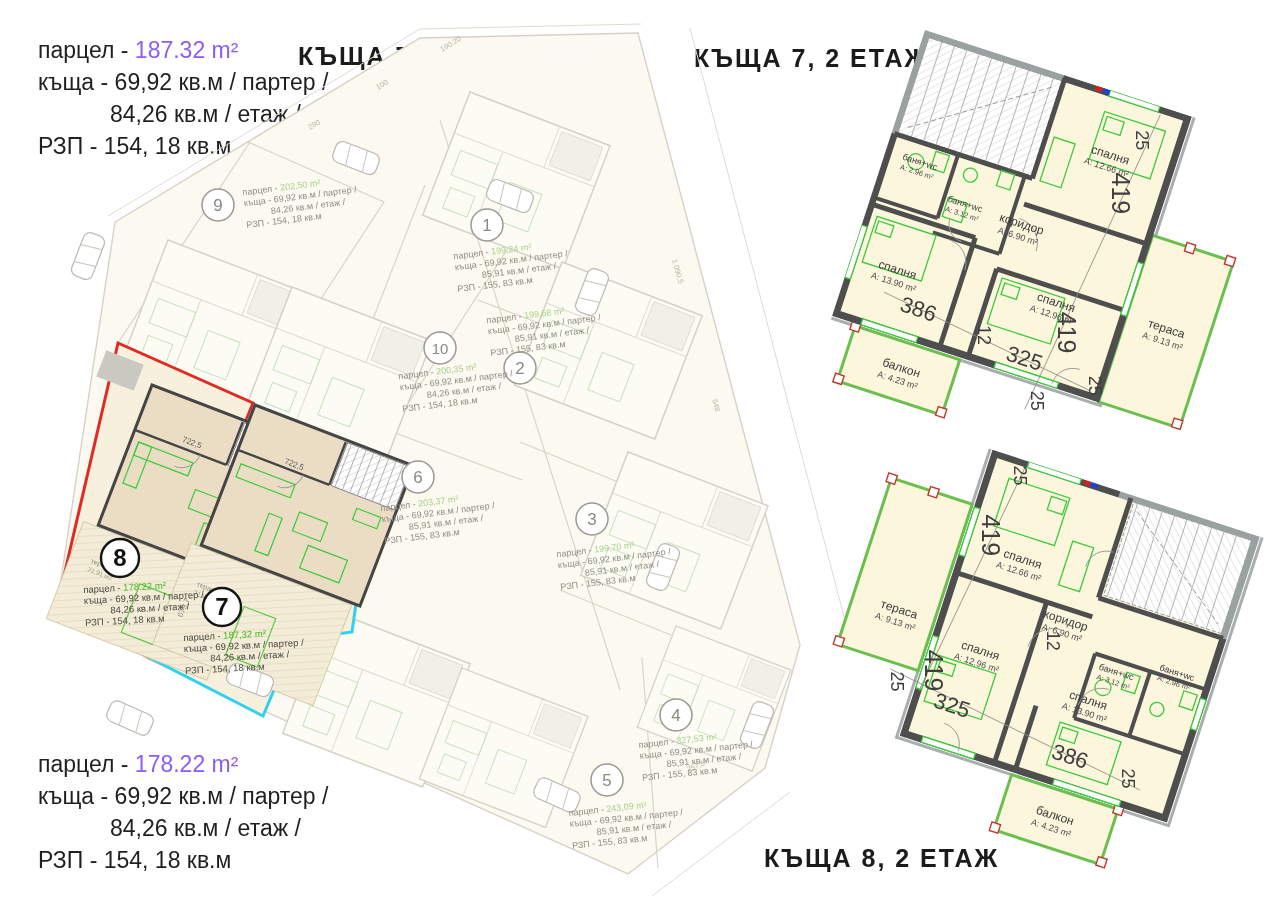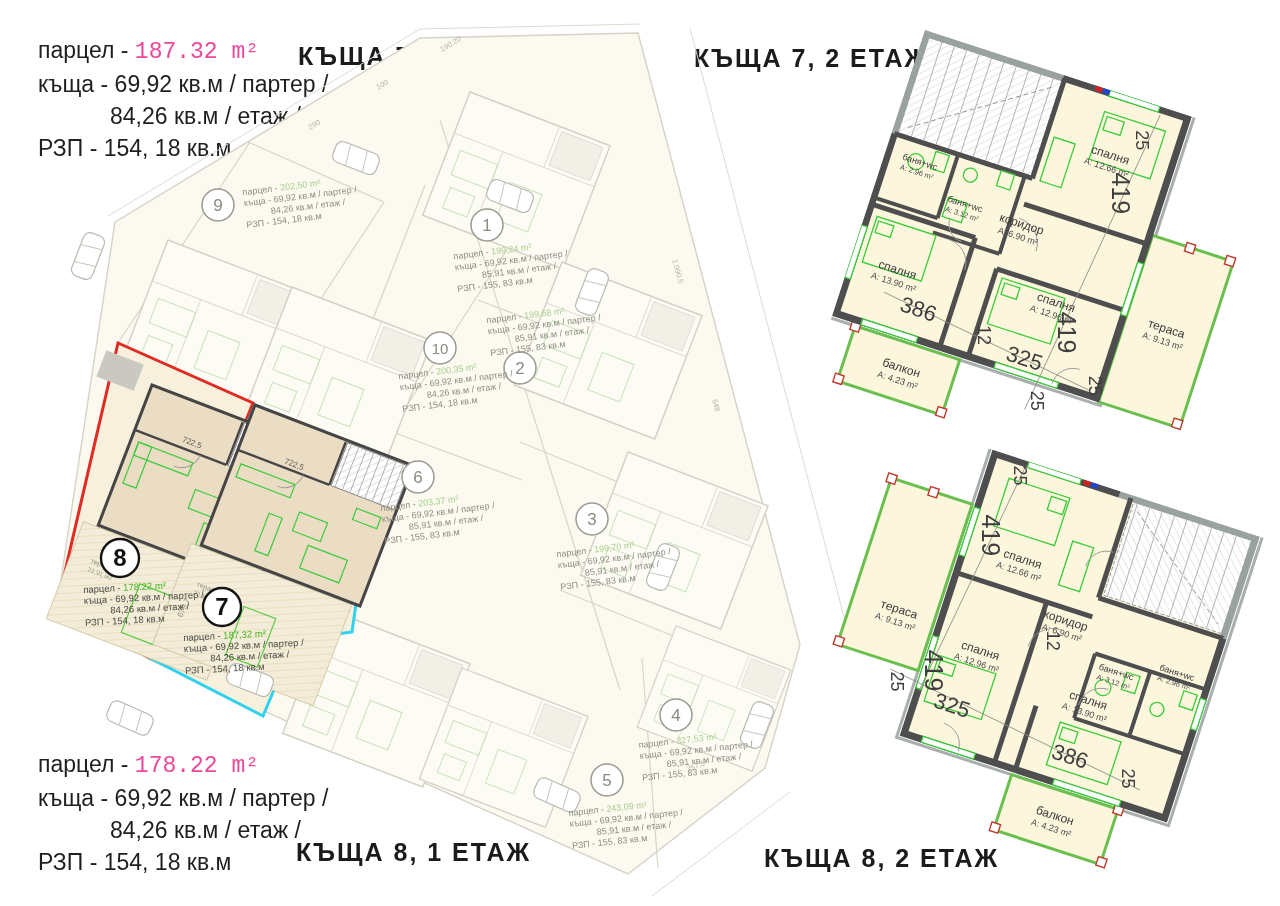--- a/index.html
+++ b/index.html
@@ -1,21 +1,21 @@
 <!DOCTYPE html>
 <html><head>
 <meta charset="utf-8">
 <style>
   html,body{margin:0;padding:0;background:#fff;}
   #stage{position:relative;width:1280px;height:906px;background:#ffffff;overflow:hidden;
          font-family:"Liberation Sans",sans-serif;}
   .abs{position:absolute;}
   
   .info{position:absolute;font-size:23px;line-height:32px;color:#1f1f1f;white-space:nowrap;}
-  .info .green{color:#ec4899;font-family:Liberation Mono, monospace;}
+  .info .green{color:#8b5cf6;}
   .info .ind{padding-left:72px;}
   
   .title{position:absolute;font-weight:700;font-size:25px;letter-spacing:2px;color:#1b1b1b;white-space:nowrap;}
   
   .plabel{position:absolute;font-size:9px;line-height:11px;color:#8d8d81;width:150px;}
   .plabel .ind{padding-left:26px;}
   .plabel .pv{color:#a8cf8c;}
   .plabel.strong{color:#4a4a42;font-size:9.5px;}
   .plabel.strong .pv{color:#47b723;}
   
@@ -44,21 +44,20 @@
 
   <div class="info" style="left:38px;top:748px;">
     <div><span>парцел - </span><span class="green">178.22 m²</span></div>
     <div>къща - 69,92 кв.м / партер /</div>
     <div class="ind">84,26 кв.м / етаж /</div>
     <div>РЗП - 154, 18 кв.м</div>
   </div>
 
   <div class="title" style="left:298px;top:42px;">КЪЩА 7, 1 ЕТАЖ</div>
   <div class="title" style="left:694px;top:44px;">КЪЩА 7, 2 ЕТАЖ</div>
-  <div class="title" style="left:296px;top:838px;">КЪЩА 8, 1 ЕТАЖ</div>
   <div class="title" style="left:764px;top:844px;text-align:center;">КЪЩА 8, 2 ЕТАЖ</div>
 
   <svg class="abs" style="left:0;top:0;" width="860" height="906" viewBox="0 0 860 906">
     <defs>
       <pattern id="hstair" width="6" height="6" patternUnits="userSpaceOnUse" patternTransform="rotate(45)">
         <rect width="6" height="6" fill="#ffffff"></rect>
           <line x1="0" y1="0" x2="0" y2="6" stroke="#c2c2c2" stroke-width="1"></line>
       </pattern>
       <pattern id="hterr" width="7" height="7" patternUnits="userSpaceOnUse" patternTransform="rotate(66)">
         <rect width="7" height="7" fill="#f3ecd8"></rect>

